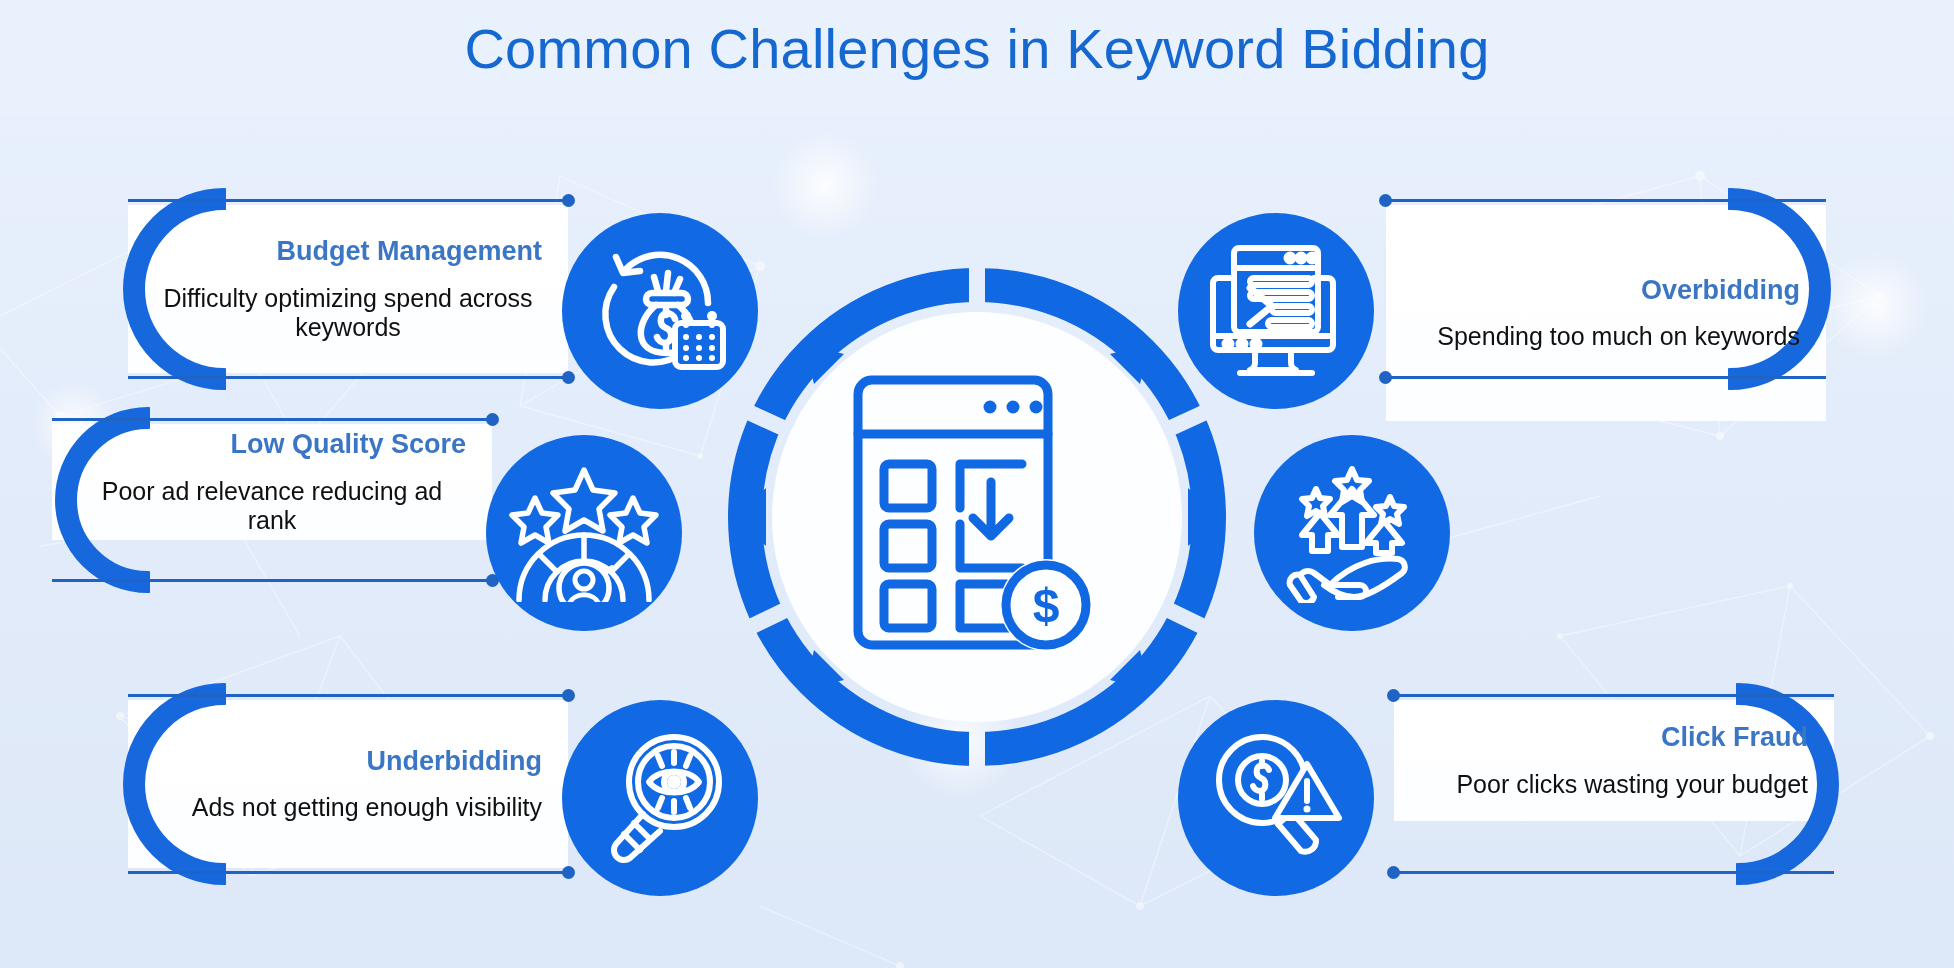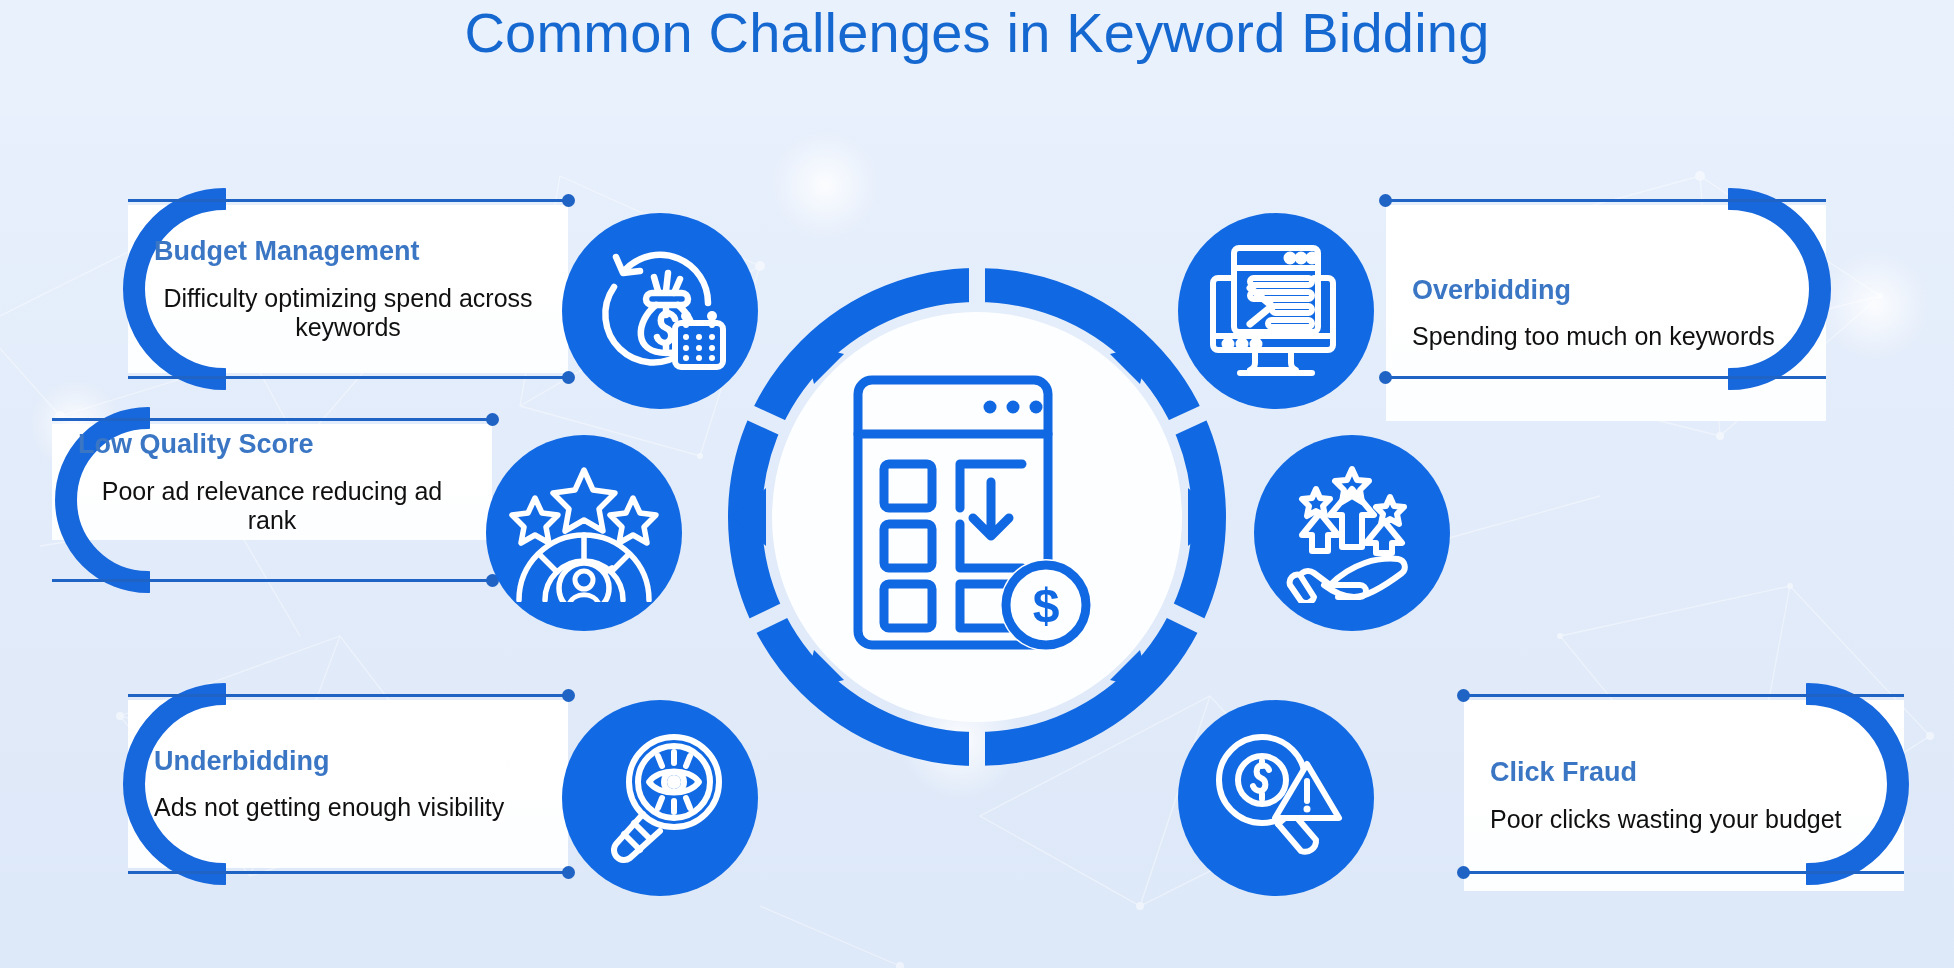--- a/index.html
+++ b/index.html
@@ -11,36 +11,36 @@
   #stage{position:relative;width:1954px;height:968px;overflow:hidden;}
 
   
   .bg-base{position:absolute;inset:0;background:linear-gradient(180deg,#e9f1fd 0%,#e3ecfa 45%,#dde8f8 100%);}
   .bg-header{position:absolute;left:0;top:0;width:100%;height:116px;background:#e9f1fd;}
   .bg-net{position:absolute;left:0;top:116px;width:100%;height:852px;opacity:.55;}
   .bg-glow{position:absolute;border-radius:50%;background:radial-gradient(circle,rgba(255,255,255,.85) 0%,rgba(255,255,255,0) 70%);pointer-events:none;}
 
   
   .title{
-    position:absolute;left:0;top:0;width:100%;text-align:center;
+    position:absolute;left:0;top:16px;width:100%;text-align:center;
     font-size:56px;font-weight:400;color:#1668d1;letter-spacing:.2px;
     font-family:"Liberation Sans","DejaVu Sans",sans-serif;
   }
 
   
   .card{position:absolute;box-sizing:border-box;}
   .card .panel{
     position:absolute;left:0;top:0;width:100%;height:100%;
     background:linear-gradient(180deg,#ffffff 0%,#fdfeff 100%);
   }
   .card .hline{position:absolute;height:3px;background:#1f63c4;}
   .card .dot{position:absolute;width:13px;height:13px;border-radius:50%;background:#1f63c4;}
   .card .arc{position:absolute;}
   .card .txt{position:absolute;left:0;top:0;width:100%;height:100%;
-    display:flex;flex-direction:column;align-items:flex-start;justify-content:center;
+    display:flex;flex-direction:column;align-items:flex-end;justify-content:center;
     padding:0 26px;box-sizing:border-box;}
   .card .ttl{font-size:27px;font-weight:bold;color:#3a76c4;line-height:1.15;margin-bottom:16px;text-align:center;}
   .card .desc{font-size:25px;color:#101010;line-height:1.16;text-align:center;}
 
   
   .bubble{position:absolute;border-radius:50%;background:#1169e3;display:flex;align-items:center;justify-content:center;}
   .bubble svg{display:block;}
 
   
   .center-wrap{position:absolute;}
@@ -310,21 +310,21 @@
         <polygon points="70,6 75,17 87,18 78,27 80,39 70,33 60,39 62,27 53,18 65,17"></polygon>
         <polygon points="34,26 38,35 48,36 41,43 43,53 34,48 25,53 27,43 20,36 30,35"></polygon>
         <polygon points="108,34 112,43 122,44 115,51 117,61 108,56 99,61 101,51 94,44 104,43"></polygon>
         <path d="M18 112 a10 10 0 0 1 14 -2 l16 12 h30 a6 6 0 0 1 0 12 h-22"></path>
         <path d="M48 122 c 22 -22 48 -28 68 -26 a8 8 0 0 1 4 14 c -16 12 -34 24 -48 24 c -12 0 -22 -6 -30 -12"></path>
         <path d="M18 112 L32 134 a8 8 0 0 1 -13 4 L8 122 a8 8 0 0 1 10 -10 z"></path>
       </g>
     </svg>
   </div>
 
-  <div class="card" style="left:1464px;top:700px;width:440px;height:191px;">
+  <div class="card" style="left:1394px;top:700px;width:440px;height:121px;">
     <div class="panel"></div>
     <svg class="arc" style="left:342px;top:-18px;" width="190" height="204" viewBox="0 0 190 204">
       <path d="M2 12 A 90 90 0 0 1 2 192" fill="none" stroke="#1868dd" stroke-width="22" stroke-linecap="round"></path>
     </svg>
     <div class="hline" style="left:0;top:-6px;width:440px;"></div>
     <div class="hline" style="left:0;top:171px;width:440px;"></div>
     <div class="dot" style="left:-7px;top:-11px;"></div>
     <div class="dot" style="left:-7px;top:166px;"></div>
     <div class="txt">
       <div class="ttl">Click Fraud</div>

